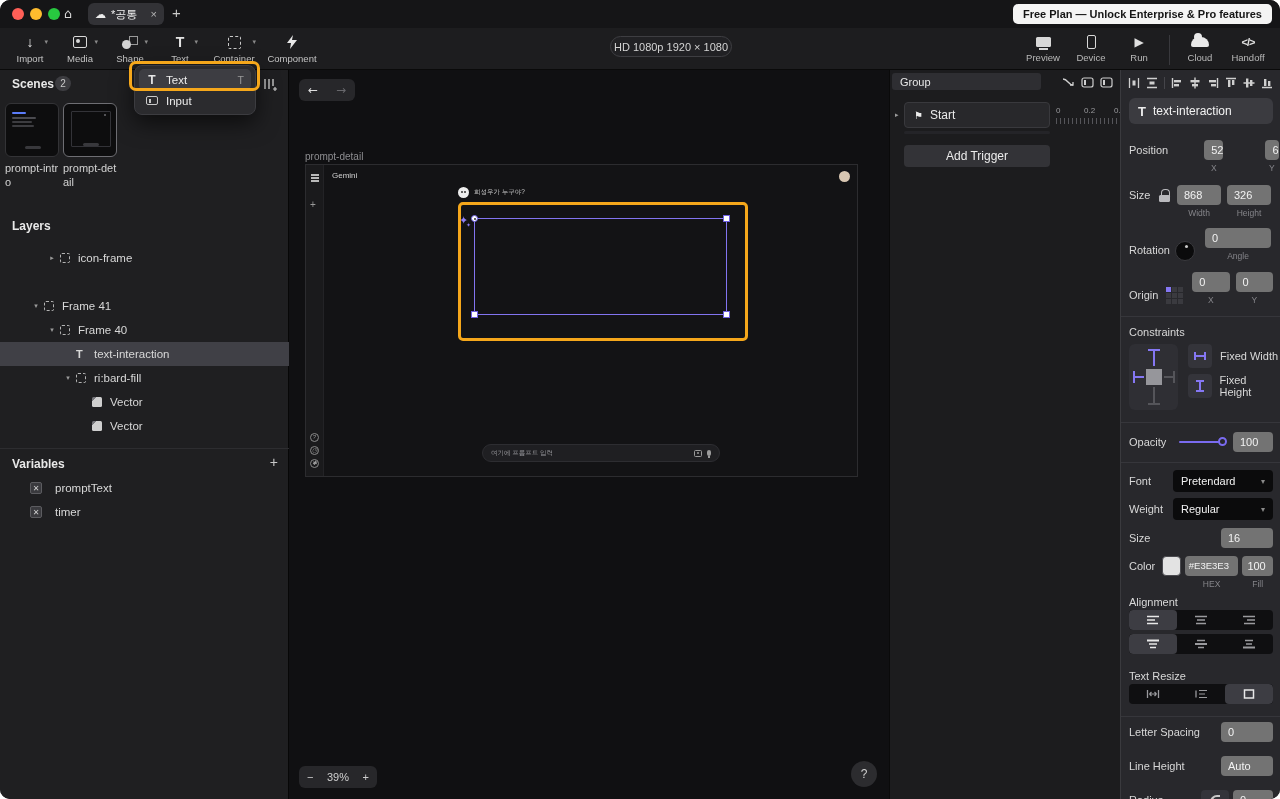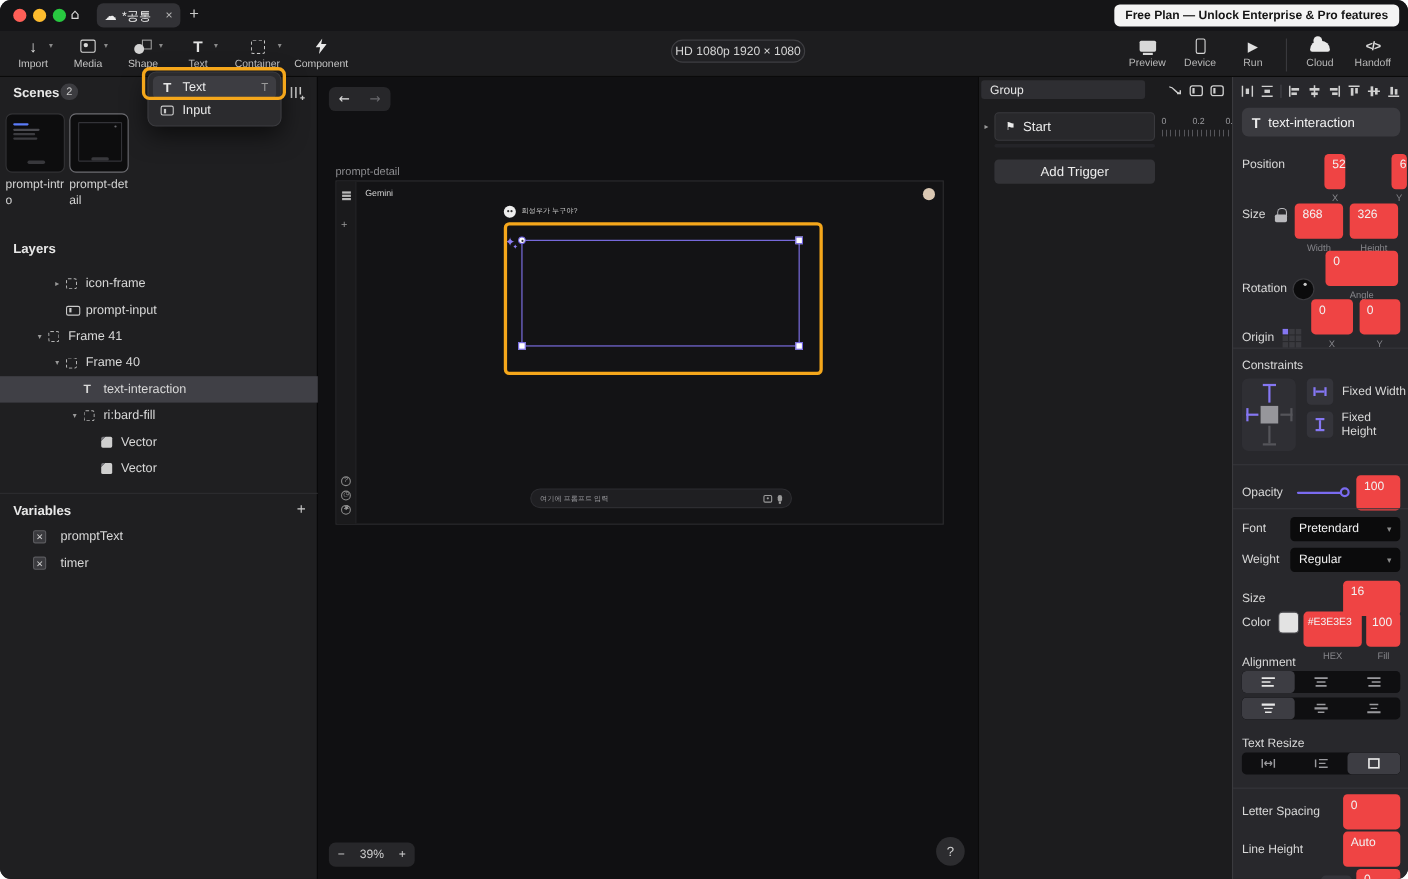--- a/index.html
+++ b/index.html
@@ -141,21 +141,21 @@
   
   .props { position:absolute; left:1120px; top:70px; width:160px; height:729px; background:#28282c; border-left:1px solid #3a3a3e; overflow:hidden; }
   .pabs { position:absolute; }
   .align-strip { left:0; top:0; width:160px; height:26px; display:flex; align-items:center; gap:4px; padding:0 6px; }
   .align-strip .asep { width:1px; height:12px; background:#45454a; margin:0 1px; }
   .ab { width:14px; height:14px; display:flex; align-items:center; justify-content:center; }
   .hdr-box { left:8px; top:28px; width:144px; height:26px; background:#3b3b40; border-radius:6px; display:flex; align-items:center; padding:0 9px; gap:7px; }
   .hdr-box .ht { font-size:13px; font-weight:bold; color:#ececec; }
   .hdr-box .hn { font-size:12px; color:#f2f2f2; }
   .plabel { font-size:11px; color:#d8d8d8; }
-  .pin { background:#ef4444; border-radius:4px; height:32px; line-height:20px; padding-left:7px; color:#f2f2f2; font-size:11px; }
+  .pin { background:#737373; border-radius:4px; height:20px; line-height:20px; padding-left:7px; color:#f2f2f2; font-size:11px; }
   .sub { font-size:8.5px; color:#85858a; text-align:center; margin-top:3px; }
   .pfield { display:flex; flex-direction:column; }
   .pdiv { left:0; width:160px; height:1px; background:#36363b; }
   .seg { display:flex; border-radius:4px; overflow:hidden; background:#0f0f11; }
   .seg .sbtn { flex:1; height:20px; display:flex; align-items:center; justify-content:center; }
   .seg .sbtn.on { background:#3d3d43; border-radius:4px; }
   .dial { width:20px; height:20px; border-radius:50%; background:#0b0b0c; border:1px solid #3a3a3e; position:relative; }
   .dial::after { content:""; position:absolute; left:9px; top:2.5px; width:3px; height:3px; border-radius:50%; background:#c9c9c9; }
   .ogrid { width:18px; height:18px; display:grid; grid-template-columns:repeat(3,4.5px); grid-template-rows:repeat(3,4.5px); gap:1.5px; }
   .ogrid i { background:#3a3a3f; } .ogrid i.on { background:#8577f3; }
@@ -302,26 +302,20 @@
 
     <span class="layers-title">Layers</span>
 
     <div class="lrow" style="top:176px; padding-left:44px;">
       <span class="exp glyph">▸</span>
       <span class="licon">
           <span class="ic-container"></span>
         </span>
       <span class="lname">icon-frame</span>
     </div>
-    <div class="lrow" style="top:200px; padding-left:60px;">
-      <span class="licon">
-          <span class="ic-input"></span>
-        </span>
-      <span class="lname">prompt-input</span>
-    </div>
     <div class="lrow" style="top:224px; padding-left:28px;">
       <span class="exp glyph">▾</span>
       <span class="licon">
           <span class="ic-container"></span>
         </span>
       <span class="lname">Frame 41</span>
     </div>
     <div class="lrow" style="top:248px; padding-left:44px;">
       <span class="exp glyph">▾</span>
       <span class="licon">

